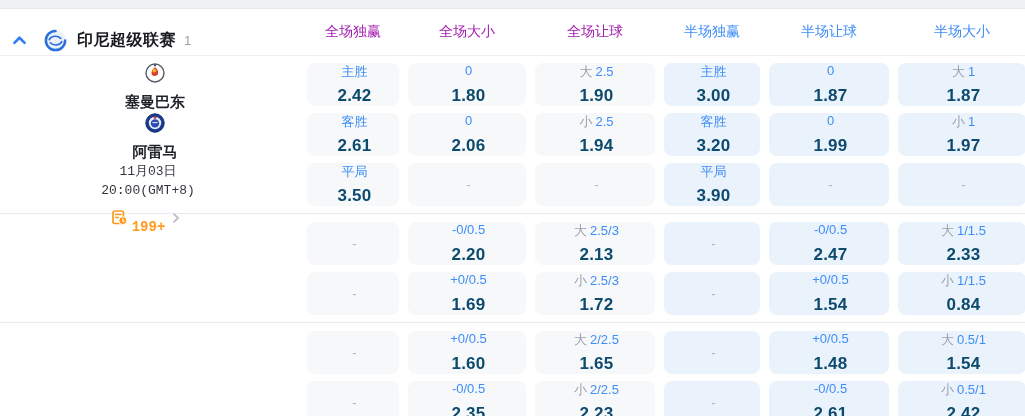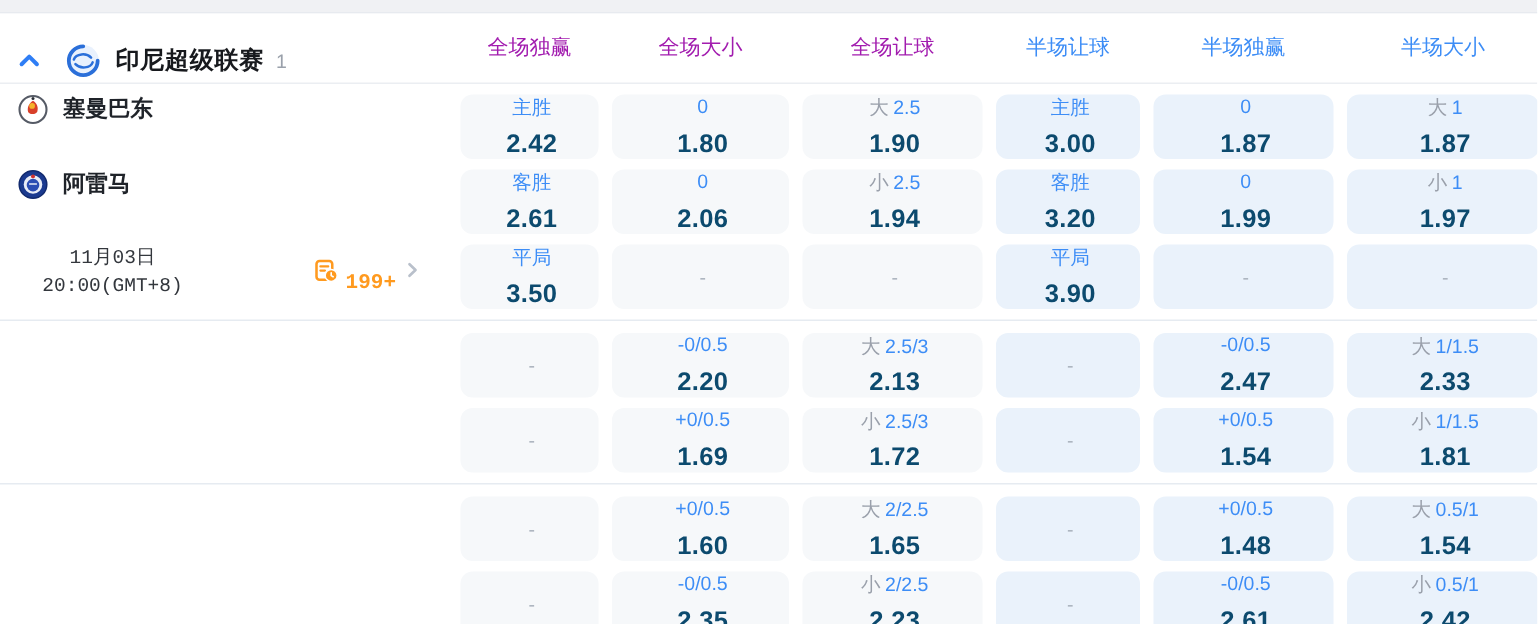--- a/index.html
+++ b/index.html
@@ -19,21 +19,21 @@
   .league-header{height:46px;border-bottom:1px solid #ebeef2;background:#fff;}
   .league-left{display:flex;align-items:center;padding-left:8px;margin-top:16px;}
   .collapse-btn{display:flex;align-items:center;justify-content:center;width:22px;height:22px;cursor:pointer;}
   .league-logo{margin-left:14px;display:flex;align-items:center;}
   .league-name{margin-left:10px;font-size:16px;font-weight:700;color:#17191d;letter-spacing:.5px;}
   .league-count{margin-left:8px;font-size:13px;color:#9aa1ab;}
   .col-head{font-size:14px;text-align:center;color:#a21caf;}
   .col-head.half{color:#3d8df6;}
   .rows{padding-top:7px;}
   .row{margin-bottom:7px;}
-  .row-left{height:43px;display:flex;align-items:flex-start;padding-left:12px;}
+  .row-left{height:43px;display:flex;align-items:center;padding-left:12px;flex-direction:column;}
   .team-left{gap:10px;cursor:pointer;}
   .team-name{font-size:15px;font-weight:600;color:#1f2329;}
   .meta-left{justify-content:space-between;padding-right:16px;font-family:Liberation Mono, monospace;}
   .date-block{width:122px;text-align:center;font-size:13px;color:#33373d;line-height:1.45;margin-left:2px;}
   .markets{display:flex;align-items:center;gap:4px;cursor:pointer;}
   .markets-count{font-size:14px;color:#ff9a1f;font-weight:600;margin-top:18px;}
   .cell{
     height:43px;border-radius:8px;background:#f6f8fa;
     display:flex;align-items:center;justify-content:space-between;
     padding:0 10px 0 13px;box-sizing:border-box;cursor:pointer;flex-direction:column;
@@ -67,22 +67,22 @@
           <path d="M11 1.8A9.2 9.2 0 1 0 20.2 11" stroke="#2b6fd9" stroke-width="2.4" fill="none" stroke-linecap="round"></path>
           <path d="M5 10.2c1.4-3.8 8-4.4 11-1.2M17 12c-1.4 3.8-8 4.4-11 1.2" stroke="#2b6fd9" stroke-width="1.6" fill="none" stroke-linecap="round"></path>
         </svg>
       </span>
       <span class="league-name">印尼超级联赛</span>
       <span class="league-count">1</span>
     </div>
     <div class="col-head">全场独赢</div>
     <div class="col-head">全场大小</div>
     <div class="col-head">全场让球</div>
+    <div class="col-head half">半场独赢</div>
     <div class="col-head half">半场让球</div>
-    <div class="col-head half">半场独赢</div>
     <div class="col-head half">半场大小</div>
   </div>
 
   <div class="rows">
       <div class="grid-row row">
         <div class="row-left team-left">
           <span>
             <svg width="20" height="20" viewBox="0 0 20 20">
               <circle cx="10" cy="10" r="9" fill="#fff" stroke="#565b66" stroke-width="1.4"></circle>
               <path d="M10 4.2c2.8 1.8 3.8 4.6 2.8 7.4-1.8 1.9-4.4 1.9-6 .2-.9-2.9.4-5.8 3.2-7.6z" fill="#d8402a"></path>
@@ -292,21 +292,21 @@
           <span class="lblgrp">
             <span class="lbl">+0/0.5</span>
           </span>
           <span class="val">1.54</span>
         </div>
         <div class="cell half">
           <span class="lblgrp">
             <span class="lbl-prefix">小</span>
             <span class="lbl">1/1.5</span>
           </span>
-          <span class="val">1.81</span>
+          <span class="val">0.84</span>
         </div>
       </div>
       <div class="divider"></div>
       <div class="grid-row row">
         <div class="row-left"></div>
         <div class="cell dash-cell">
           <span class="dash">-</span>
         </div>
         <div class="cell">
           <span class="lblgrp">

